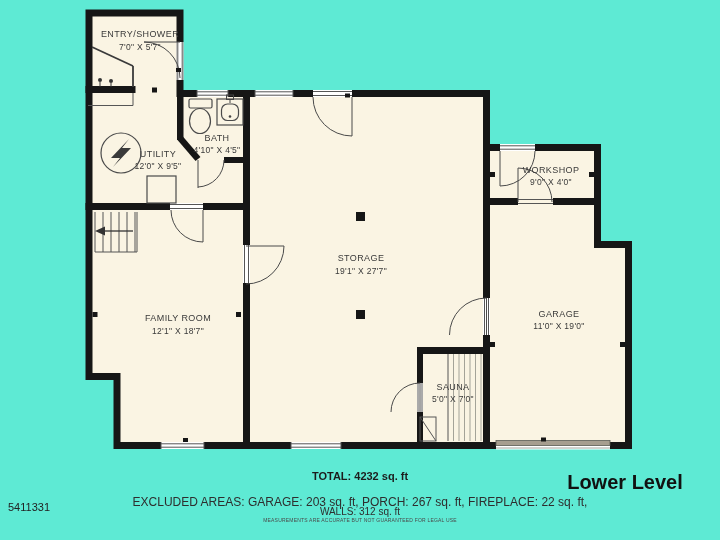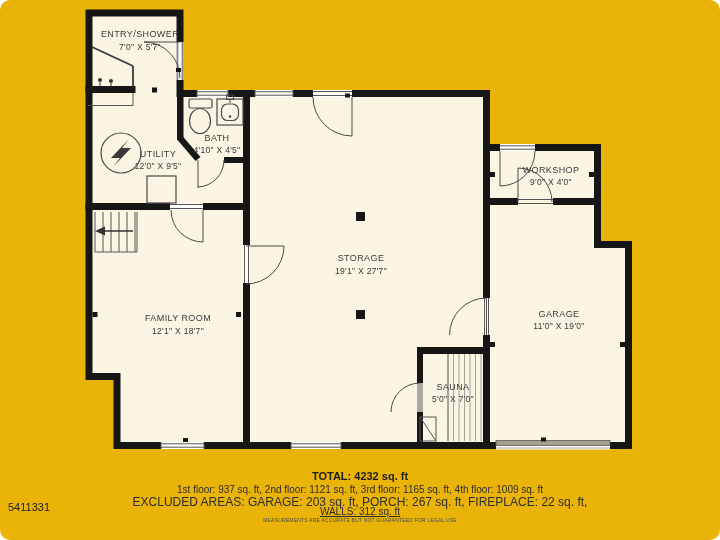--- a/index.html
+++ b/index.html
@@ -1,36 +1,36 @@
 <!DOCTYPE html>
 <html><head>
 <meta charset="utf-8">
 <style>
   html,body{margin:0;padding:0;background:#ffffff;}
-  .stage{position:relative;width:720px;height:540px;background:#eab308;
-         font-family:"Liberation Sans",sans-serif;overflow:hidden;border-radius:10px;}
+  .stage{position:relative;width:720px;height:540px;background:#5eead4;
+         font-family:"Liberation Sans",sans-serif;overflow:hidden;}
   .plan-svg{position:absolute;left:0;top:0;}
 
   
   .wall{fill:#161616;}
   .thin{stroke:#555;stroke-width:1;fill:none;}
   .lite{stroke:#9a9a90;stroke-width:0.9;fill:none;}
   .arc{stroke:#4a4a4a;stroke-width:1;fill:none;}
   .fixture{stroke:#4a4a4a;stroke-width:1.2;fill:none;}
   .tick{fill:#161616;}
   .gapfill{fill:#ffffff;}
   .rname{font:9px "Liberation Sans",sans-serif;fill:#3a3a3a;text-anchor:middle;letter-spacing:0.4px;}
   .rdim{font:8.5px "Liberation Sans",sans-serif;fill:#3a3a3a;text-anchor:middle;letter-spacing:0.3px;}
 
   
   .fline{position:absolute;left:0;width:720px;text-align:center;color:#2e2e2e;}
   .f-total{top:470px;font-size:11px;font-weight:bold;color:#1c1c1c;}
   .f-floors{top:484px;font-size:10px;}
   .f-excl{top:495px;font-size:12px;}
-  .f-walls{top:506px;font-size:10px;text-decoration:underline;}
+  .f-walls{top:506px;font-size:10px;}
   .f-disc{top:517px;font-size:5px;letter-spacing:0.2px;color:#4a4a4a;}
   .level-label{position:absolute;left:540px;top:471px;width:170px;text-align:center;
                font-size:20px;font-weight:bold;color:#111;}
   .listing-id{position:absolute;left:8px;top:501px;font-size:11px;color:#222;}
 </style>
 </head>
 <body>
 
 <div class="stage">
 
@@ -270,19 +270,19 @@
 
       <text class="rname" x="559" y="317">GARAGE</text>
       <text class="rdim" x="559" y="329">11'0" X 19'0"</text>
 
       <text class="rname" x="453" y="390">SAUNA</text>
       <text class="rdim" x="453" y="402">5'0" X 7'0"</text>
     </g>
   </svg>
 
   <div class="fline f-total">TOTAL: 4232 sq. ft</div>
-  <div class="fline f-floors">1st floor: 937 sq. ft, 2nd floor: 1121 sq. ft, 3rd floor: 1165 sq. ft, 4th floor: 1009 sq. ft</div>
   <div class="fline f-excl">EXCLUDED AREAS: GARAGE: 203 sq. ft, PORCH: 267 sq. ft, FIREPLACE: 22 sq. ft,</div>
   <div class="fline f-walls">WALLS: 312 sq. ft</div>
   <div class="fline f-disc">MEASUREMENTS ARE ACCURATE BUT NOT GUARANTEED FOR LEGAL USE</div>
 
+  <div class="level-label">Lower Level</div>
   <div class="listing-id">5411331</div>
 </div>
 
 </body></html>

